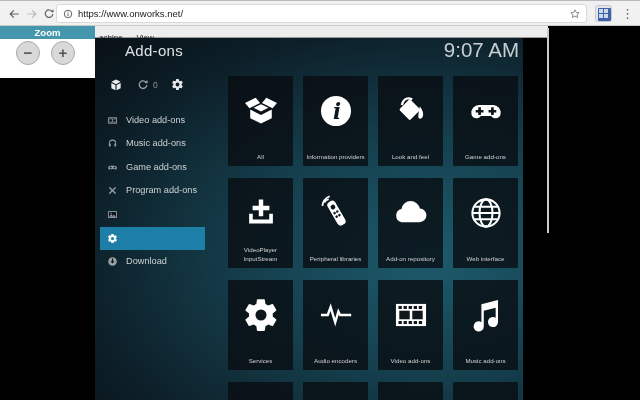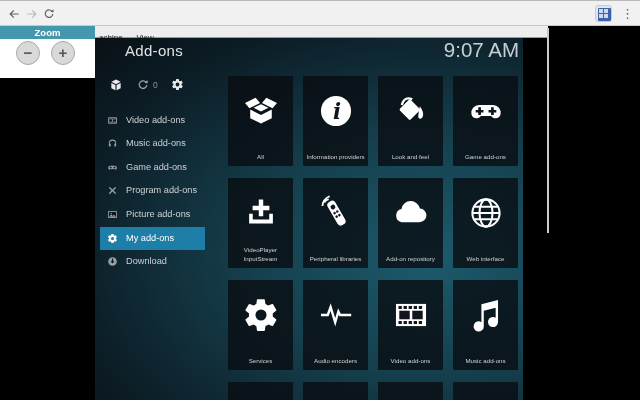--- a/index.html
+++ b/index.html
@@ -85,20 +85,35 @@
       <svg viewBox="0 0 24 24">
           <path fill="currentColor" d="M4 11h12.2l-4.6-4.6L13 5l7 7-7 7-1.4-1.4 4.6-4.6H4z"></path>
         </svg>
     </span>
     <span class="navico" id="reload-ico">
       <svg viewBox="0 0 24 24">
           <path d="M18.6 7.8A7.5 7.5 0 1 0 19.5 12" fill="none" stroke="currentColor" stroke-width="2.4"></path>
           <path fill="currentColor" d="M20.6 2.4l.8 6.3-6.3-.8z"></path>
         </svg>
     </span>
+    <div id="urlbar">
+      <span id="info-ico">
+        <svg viewBox="0 0 24 24">
+            <circle cx="12" cy="12" r="9" fill="none" stroke="currentColor" stroke-width="2.4"></circle>
+            <rect x="10.9" y="10" width="2.2" height="7" fill="currentColor"></rect>
+            <circle cx="12" cy="7" r="1.3" fill="currentColor"></circle>
+          </svg>
+      </span>
+      <span id="url-text">https://www.onworks.net/</span>
+      <span id="star-ico">
+        <svg viewBox="0 0 24 24">
+            <path fill="none" stroke="currentColor" stroke-width="1.7" d="M12 3.6l2.5 5.2 5.7.7-4.2 3.9 1.1 5.6-5.1-2.8-5.1 2.8 1.1-5.6L3.8 9.5l5.7-.7z"></path>
+          </svg>
+      </span>
+    </div>
     <div id="ext-btn">
       <span id="ext-glyph">
           <i></i>
           <i></i>
           <i></i>
           <i></i>
         </span>
     </div>
     <div id="menu-dots">⋮</div>
   </div>
@@ -186,29 +201,27 @@
         </div>
         <div class="side-item" style="top: 164.9px;">
           <span class="side-ico">
             <svg viewBox="0 0 24 24">
               <rect x="2.5" y="4.5" width="19" height="15" rx="1.2" fill="currentColor"></rect>
               <rect x="4.3" y="6.3" width="15.4" height="11.4" fill="#11161c"></rect>
               <circle cx="9" cy="9.6" r="1.4" fill="currentColor"></circle>
               <path d="M4.8 17l4.4-5.4 3.2 3.8 2.6-3 4.6 4.6z" fill="currentColor"></path>
             </svg>
           </span>
-          <span class="side-label">Picture add-ons</span>
         </div>
         <div class="side-item selected" style="top: 188.5px;">
           <span class="side-ico">
             <svg viewBox="0 0 24 24">
               <path fill="currentColor" d="M19.4 13c.04-.33.06-.66.06-1s-.02-.67-.06-1l2.1-1.65a.5.5 0 0 0 .12-.64l-2-3.46a.5.5 0 0 0-.6-.22l-2.49 1a7.3 7.3 0 0 0-1.73-1l-.38-2.65A.5.5 0 0 0 13.93 2h-4a.5.5 0 0 0-.5.42l-.38 2.65c-.63.26-1.2.6-1.73 1l-2.49-1a.5.5 0 0 0-.6.22l-2 3.46a.5.5 0 0 0 .12.64L4.45 11c-.04.33-.06.66-.06 1s.02.67.06 1l-2.1 1.65a.5.5 0 0 0-.12.64l2 3.46c.14.24.42.34.6.22l2.49-1c.53.4 1.1.74 1.73 1l.38 2.65c.04.24.25.42.5.42h4c.25 0 .46-.18.5-.42l.38-2.65c.63-.26 1.2-.6 1.73-1l2.49 1c.24.1.5 0 .6-.22l2-3.46a.5.5 0 0 0-.12-.64L19.4 13zM12 15.5a3.5 3.5 0 1 1 0-7 3.5 3.5 0 0 1 0 7z"></path>
             </svg>
           </span>
-          <span class="side-label">My add-ons</span>
         </div>
         <div class="side-item" style="top: 212.1px;">
           <span class="side-ico">
             <svg viewBox="0 0 24 24">
               <circle cx="12" cy="12" r="9.3" fill="currentColor"></circle>
               <path fill="#11161c" d="M10.7 5.5h2.6v6h3.4L12 16.2 7.3 11.5h3.4z"></path>
             </svg>
           </span>
           <span class="side-label">Download</span>
         </div>

